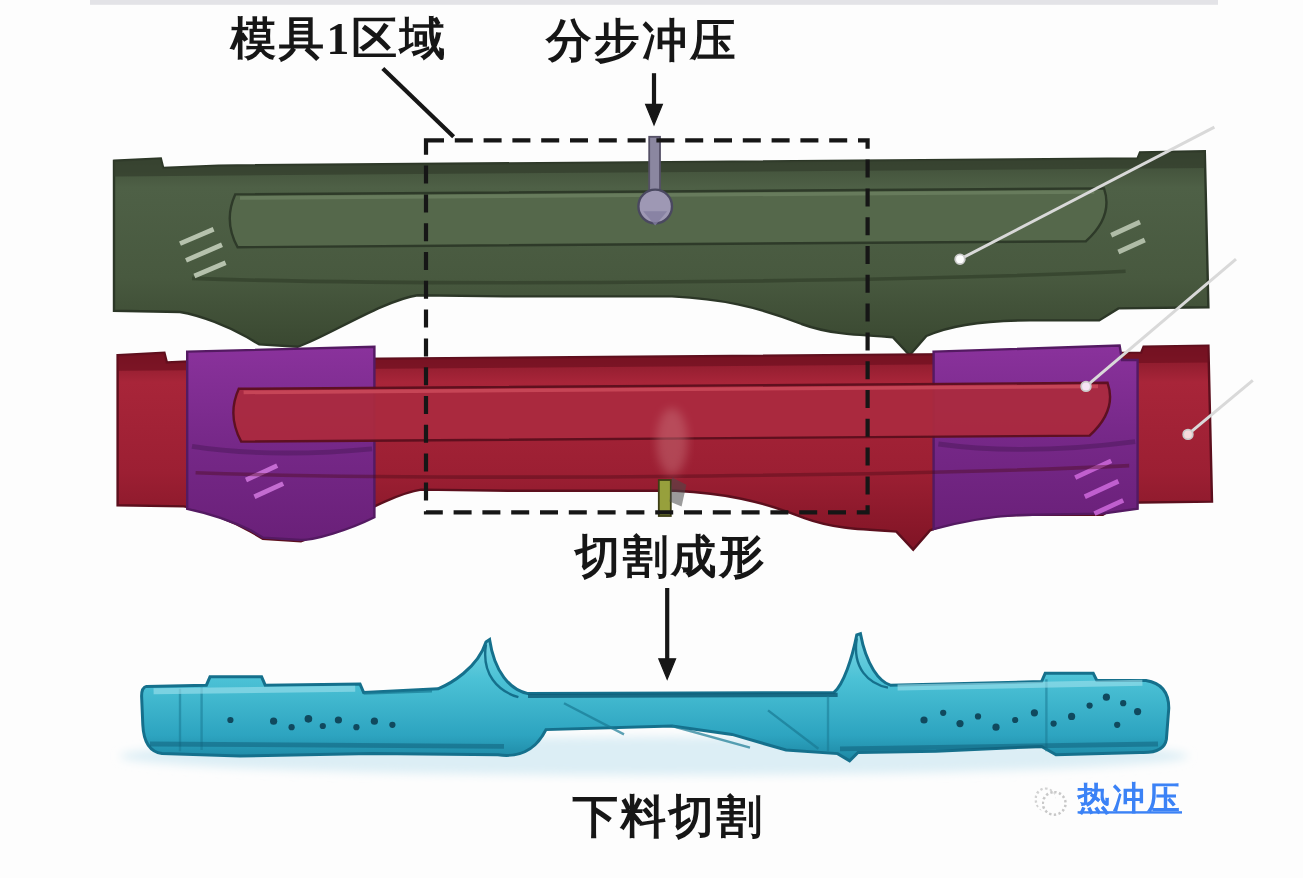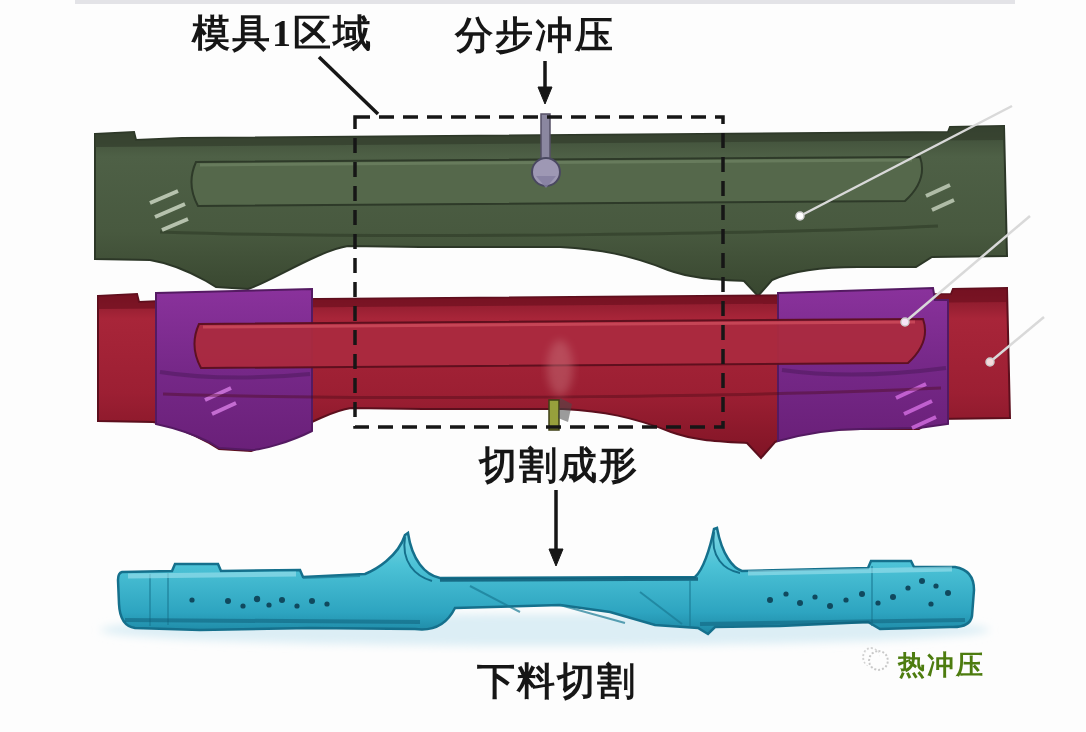--- a/index.html
+++ b/index.html
@@ -20,24 +20,25 @@
     font-size:38px;font-weight:700;color:#161616;
     letter-spacing:2px;white-space:nowrap;
     line-height:44px;
   }
   #label-die-region{left:192px;top:11px;}
   #label-blanking{left:455px;top:13px;}
   #label-step-stamping{left:479px;top:443px;}
   #label-cut-forming{left:477px;top:659px;}
   #watermark{
     position:absolute;left:862px;top:647px;
-    display:flex;align-items:flex-start;gap:9px;
-    color:#4d7c0f;font-size:27px;font-weight:700;
+    display:flex;align-items:flex-end;gap:9px;
+    color:#3b82f6;font-size:27px;font-weight:700;
     letter-spacing:2px;
     font-family:"Liberation Sans","DejaVu Sans",sans-serif;
+    text-decoration:underline;
   }
   .wm-logo{
     position:relative;width:27px;height:27px;flex:0 0 auto;
   }
   .wm-logo .circle{
     position:absolute;left:6px;top:3px;width:21px;height:21px;
     border:2px dotted #c8c8c8;border-radius:50%;
     box-sizing:border-box;
   }
   .wm-logo .arc{

